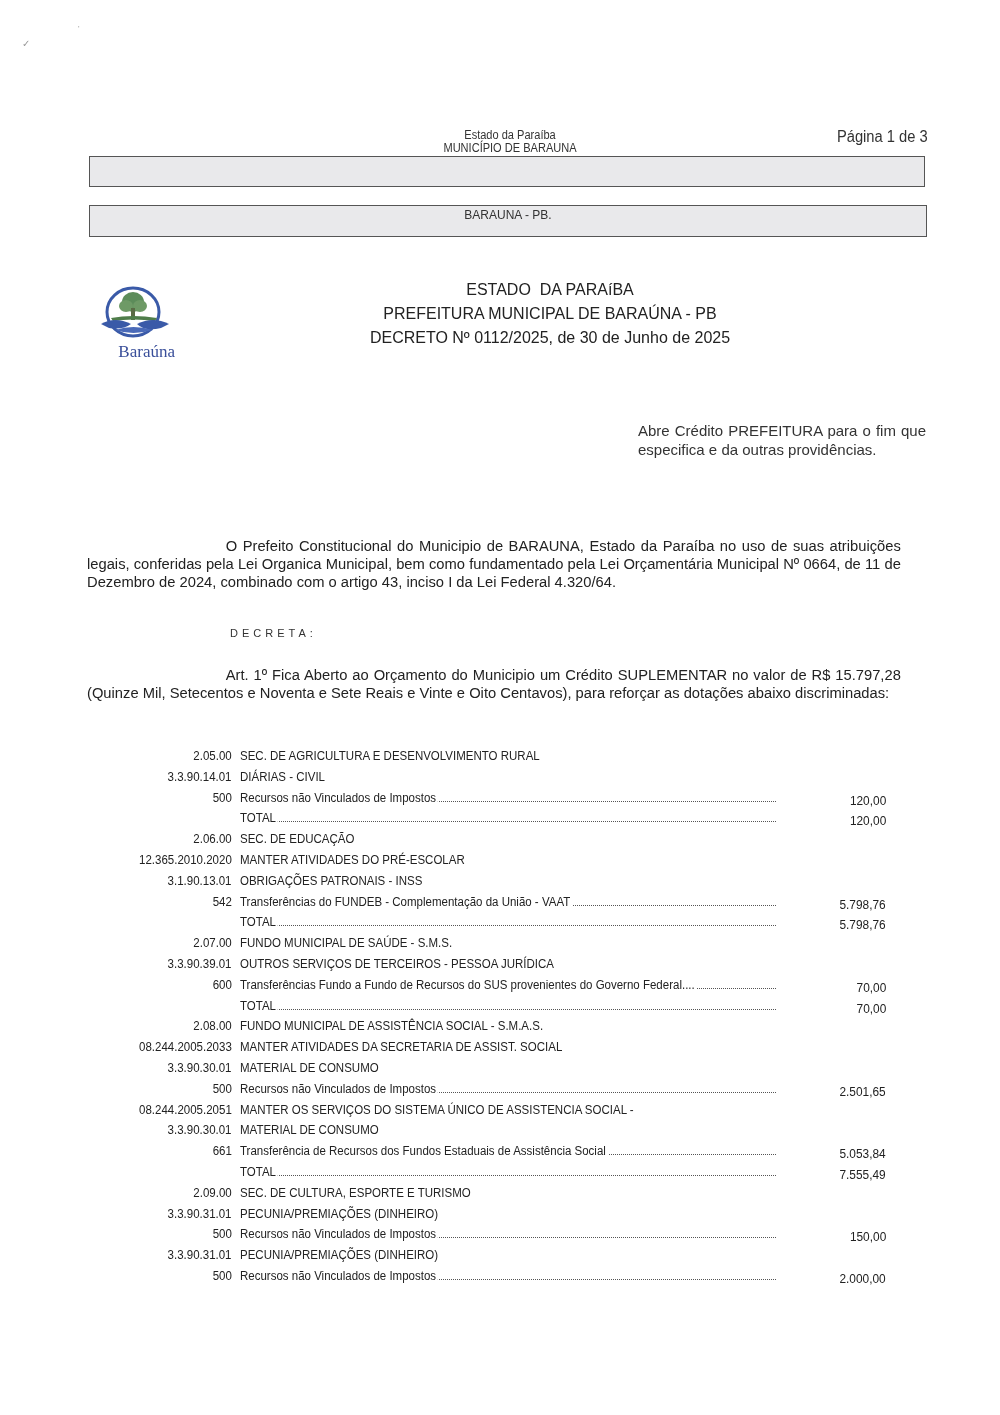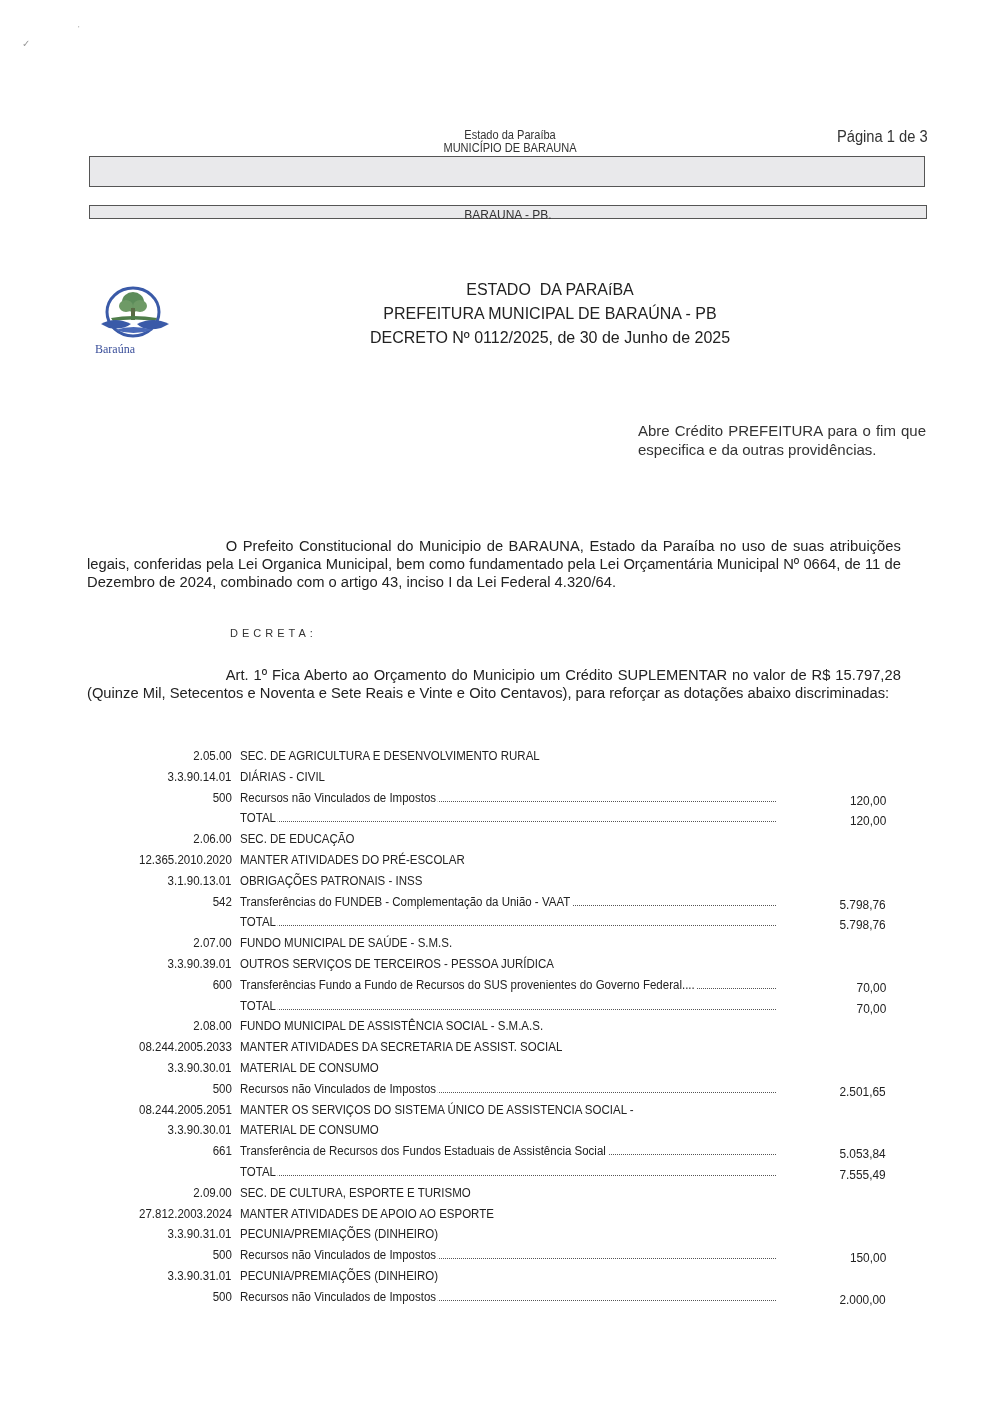--- a/index.html
+++ b/index.html
@@ -6,27 +6,27 @@
   body { width: 1000px; height: 1415px; position: relative; overflow: hidden;
          font-family: "Liberation Sans", sans-serif; color: #222; }
   .abs { position: absolute; }
   .scan-mark { position: absolute; color: #999; font-size: 10px; }
 
   .hdr-center { left: 380px; width: 260px; top: 129px; text-align: center;
                 font-size: 12px; line-height: 13px; color: #333; transform: scaleX(0.92); }
   .hdr-page { right: 72px; top: 128px; font-size: 16px; color: #333; transform: scaleX(0.92); transform-origin: right; }
   .box1 { left: 89px; top: 156px; width: 836px; height: 31px; background: #e9e9eb;
           border: 1.5px solid #555; box-sizing: border-box; }
-  .box2 { left: 89px; top: 205px; width: 838px; height: 14px; background: #e9e9eb;
+  .box2 { left: 89px; top: 205px; width: 838px; height: 32px; background: #e9e9eb;
           border: 1.5px solid #555; box-sizing: border-box; text-align: center;
           font-size: 12px; line-height: 19px; color: #333; }
 
   .logo { left: 95px; top: 284px; width: 80px; height: 82px; }
-  .logo-text { position: absolute; left: 0; top: 58px; width: 80px; text-align: left;
-               font-family: "Liberation Serif", serif; font-size: 12px; color: #3a4f9a; }
+  .logo-text { position: absolute; left: 0; top: 58px; width: 80px; text-align: right;
+               font-family: "Liberation Serif", serif; font-size: 17px; color: #3a4f9a; }
 
   .title-block { left: 330px; width: 440px; top: 278px; text-align: center;
                  font-size: 16px; line-height: 24px; color: #222; }
 
   .ementa { left: 638px; top: 421px; width: 288px; font-size: 15px; line-height: 19px;
             text-align: justify; text-align-last: left; color: #333; }
 
   .para { left: 87px; width: 839px; font-size: 15.2px; line-height: 18px; text-align: justify;
           color: #222; transform: scaleX(0.97); transform-origin: left; }
   .indent { display: inline-block; width: 143px; }
@@ -190,25 +190,20 @@
       <span class="code"></span>
       <span class="leader"><span class="txt">TOTAL</span><span class="dots"></span></span>
       <span class="amount">7.555,49</span>
     </div>
     <div class="row">
       <span class="code">2.09.00</span>
       <span class="desc">SEC. DE CULTURA, ESPORTE E TURISMO</span>
       <span class="amount"></span>
     </div>
     <div class="row">
-      <span class="code">27.812.2003.2024</span>
-      <span class="desc">MANTER ATIVIDADES DE APOIO AO ESPORTE</span>
-      <span class="amount"></span>
-    </div>
-    <div class="row">
       <span class="code">3.3.90.31.01</span>
       <span class="desc">PECUNIA/PREMIAÇÕES (DINHEIRO)</span>
       <span class="amount"></span>
     </div>
     <div class="row">
       <span class="code">500</span>
       <span class="leader"><span class="txt">Recursos não Vinculados de Impostos</span><span class="dots"></span></span>
       <span class="amount">150,00</span>
     </div>
     <div class="row">

